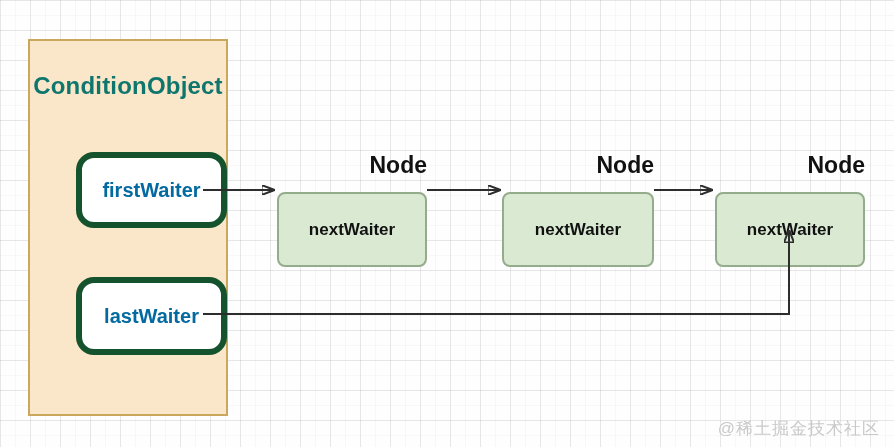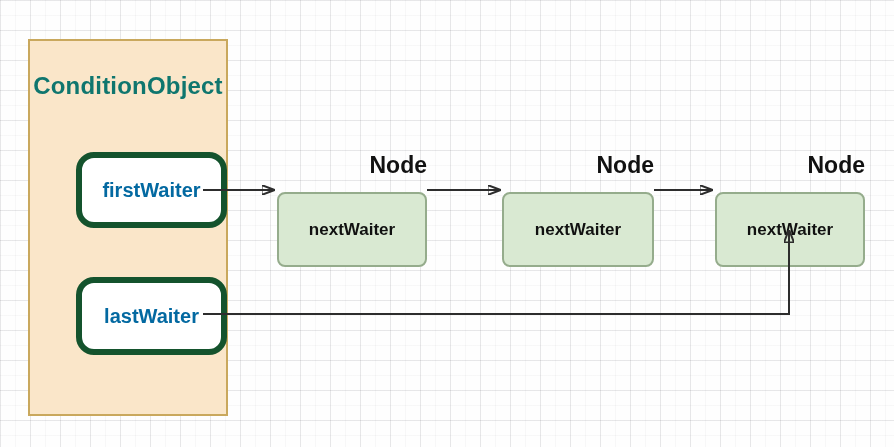--- a/index.html
+++ b/index.html
@@ -160,13 +160,14 @@
       <marker id="arrowhead" markerUnits="userSpaceOnUse" markerWidth="13" markerHeight="10" refX="11.5" refY="5" orient="auto">
         <path d="M0,0 L13,5 L0,10 Z" fill="#2d2d2d" stroke="none"></path>
       </marker>
     </defs>
     <path d="M203,190 L273,190" marker-end="url(#arrowhead)"></path>
     <path d="M427,190 L499,190" marker-end="url(#arrowhead)"></path>
     <path d="M654,190 L711,190" marker-end="url(#arrowhead)"></path>
     <path d="M203,314 L789,314 L789,231" marker-end="url(#arrowhead)"></path>
   </svg>
 
+  <div class="watermark">@稀土掘金技术社区</div>
 </div>
 
 </body></html>

